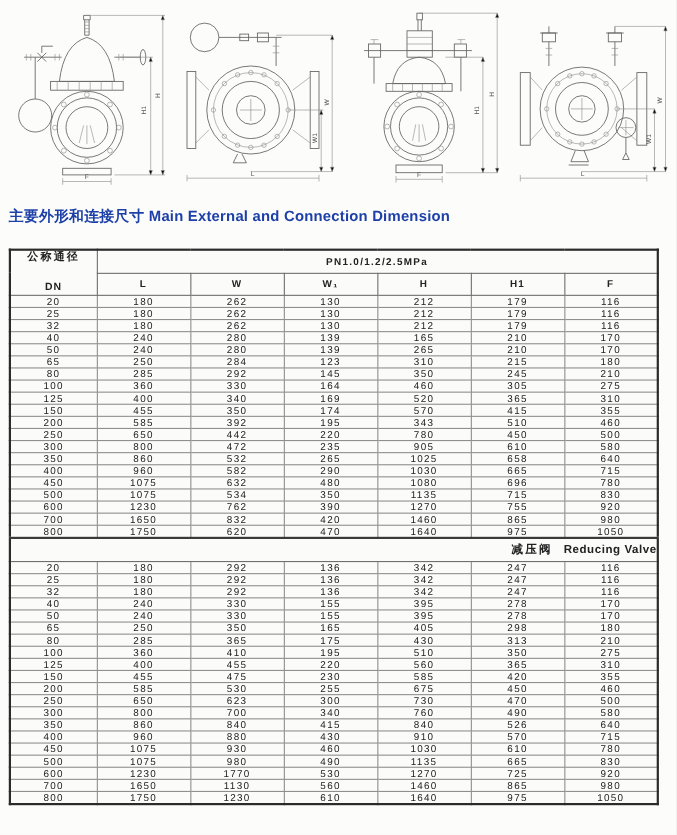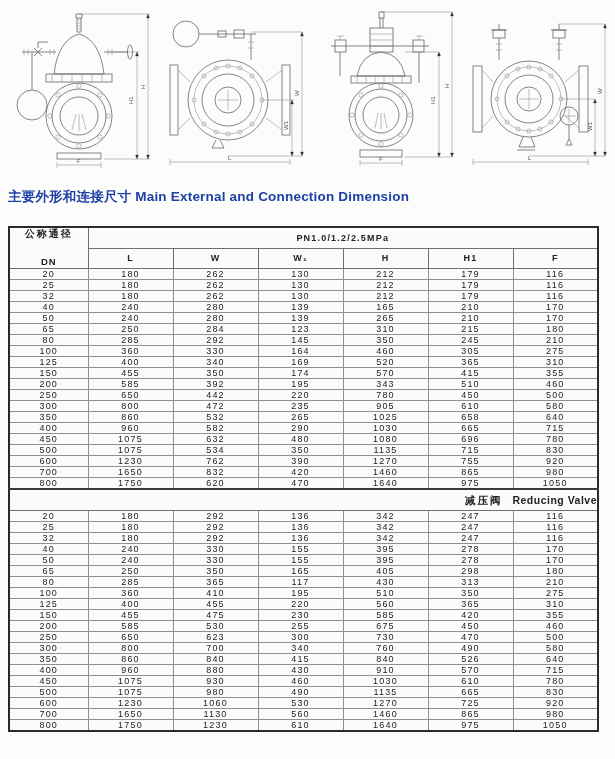--- a/index.html
+++ b/index.html
@@ -538,21 +538,21 @@
           <td>350</td>
           <td>165</td>
           <td>405</td>
           <td>298</td>
           <td>180</td>
         </tr>
         <tr>
           <td>80</td>
           <td>285</td>
           <td>365</td>
-          <td>117</td>
+          <td>175</td>
           <td>430</td>
           <td>313</td>
           <td>210</td>
         </tr>
         <tr>
           <td>100</td>
           <td>360</td>
           <td>410</td>
           <td>195</td>
           <td>510</td>
@@ -636,21 +636,21 @@
           <td>1075</td>
           <td>980</td>
           <td>490</td>
           <td>1135</td>
           <td>665</td>
           <td>830</td>
         </tr>
         <tr>
           <td>600</td>
           <td>1230</td>
-          <td>1060</td>
+          <td>1770</td>
           <td>530</td>
           <td>1270</td>
           <td>725</td>
           <td>920</td>
         </tr>
         <tr>
           <td>700</td>
           <td>1650</td>
           <td>1130</td>
           <td>560</td>

